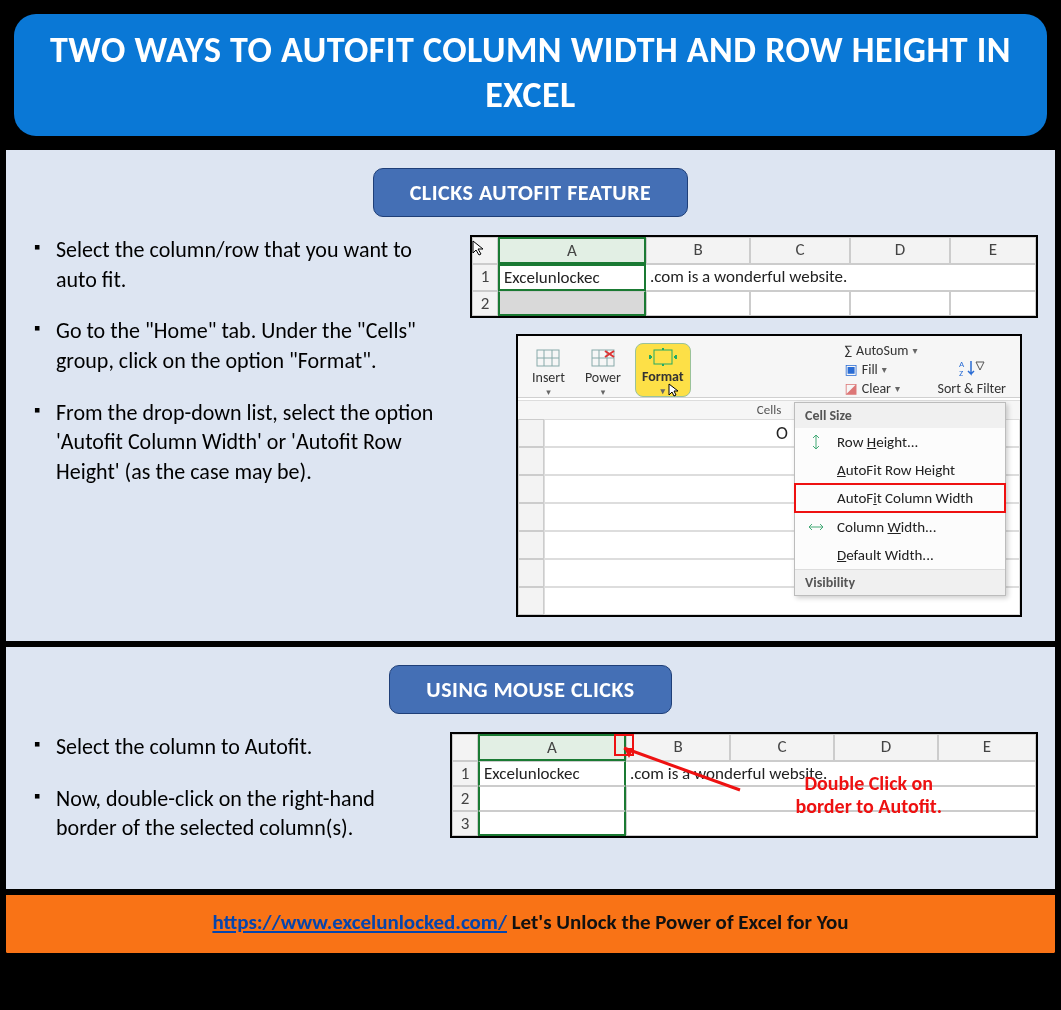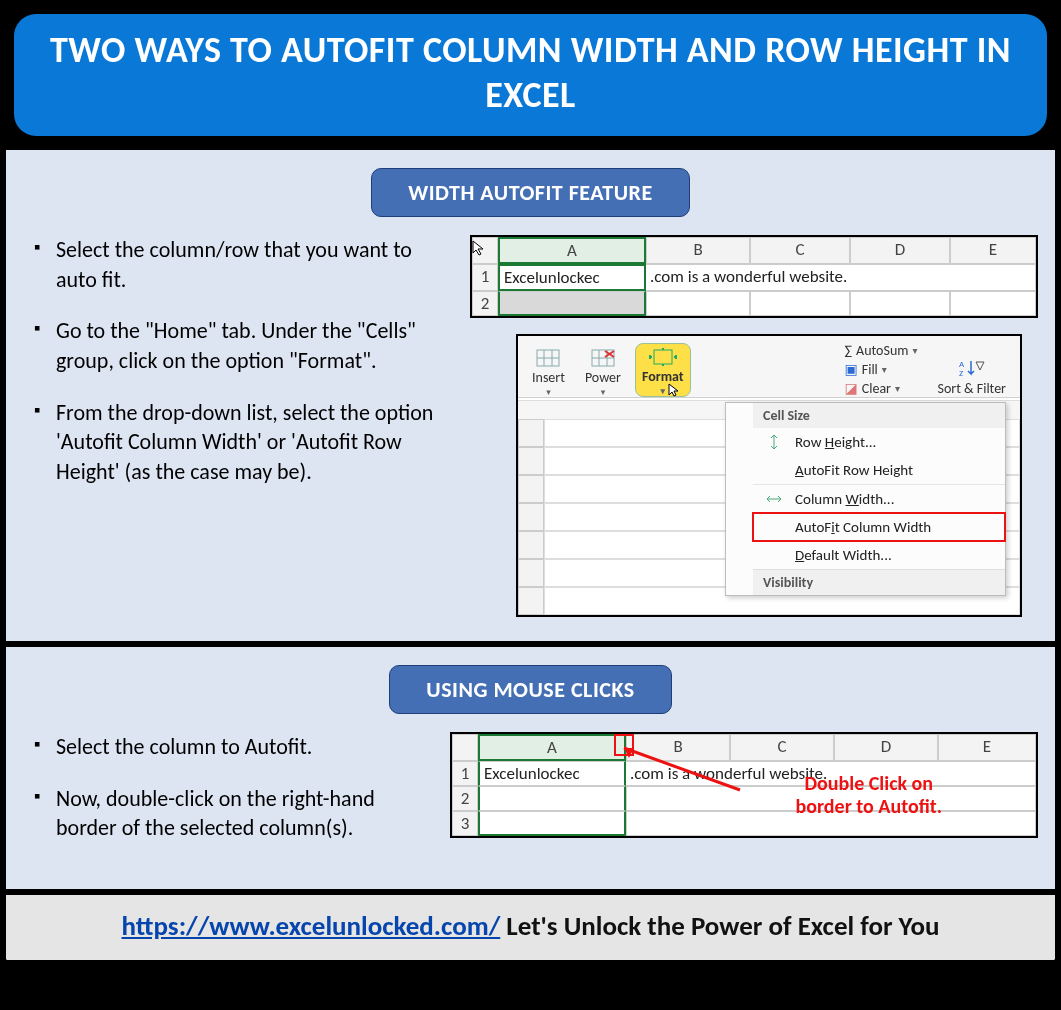--- a/index.html
+++ b/index.html
@@ -96,63 +96,62 @@
   .rside { margin-left:auto; display:flex; flex-direction:column; font-size:14px; color:#333; gap:2px; padding-right:6px;}
   .rside .ln { display:flex; align-items:center; gap:4px;}
   .sortbtn { display:flex; flex-direction:column; align-items:center; font-size:14px; color:#333; padding:0 6px;}
   .grp { text-align:center; font-size:13px; color:#555; margin-top:2px; border-top:1px solid #ddd; padding:1px 0 2px; background:#f6f6f6;}
   .sheet-row { display:flex; background:#fff; }
   .sheet-row .rowhdr2 { border:1px solid #ccc; width:26px; text-align:center; background:#f3f3f3;}
   .sheet-row .wcell { border:1px solid #ddd; flex:1; padding:2px 6px; }
   .menu {
     position:absolute; right:14px; top:66px;
     background:#fcfcfc; border:1px solid #bcbcbc;
-    width:281px; font-size:15px;
+    width:212px; font-size:15px;
     box-shadow: 2px 2px 5px rgba(0,0,0,.2);
-    padding-left: 27px;
   }
   .menu .mhd { background:#f0f0f0; padding:4px 10px; font-weight:600; color:#555; font-size:14px;}
   .menu .mi { display:flex; align-items:center; gap:10px; padding:5px 10px 5px 10px; }
   .menu .mi .mic { width:22px; display:flex; justify-content:center; color:#333;}
   .menu .mi.redbox { outline:2px solid #e11; outline-offset:-1px;}
   .menu .mi span u { text-decoration: underline; }
   
   .xls3 { width: 588px; }
   .xls3 .xls-grid { grid-template-columns: 26px 148px 104px 104px 104px 98px; }
   .xls3 .selA { background:#e2efe4; border:2px solid #1a7a33; text-align:center; position:relative;}
   .xls3 .bodyA { background:#fff; border-left:2px solid #1a7a33; border-right:2px solid #1a7a33;}
   .redsq { position:absolute; right:-10px; top:-2px; width:20px; height:22px; border:2px solid #e11;}
   .callout {
     position:absolute; right: 96px; top: 40px;
     color:#e11; font-weight:700; font-size:20px; text-align:center; line-height:1.15;
   }
   .arrow { position:absolute; left:162px; top:12px; }
   .xls3wrap { position:relative; }
   .footer {
-    background:#e5e5e5;
+    background:#f97316;
     text-align:center;
     padding: 14px 10px 18px;
-    font-size:27px; font-weight:700;
+    font-size:21px; font-weight:700;
     color:#111;
     margin:6px;
   }
   .footer a { color:#0645ad; text-decoration: underline; }
 </style>
 </head>
 <body>
 
 <div class="card">
 
   <div class="title-bar">
     <h1>TWO WAYS TO AUTOFIT COLUMN WIDTH AND ROW HEIGHT IN EXCEL</h1>
   </div>
 
   <div class="section">
     <div class="badge-wrap">
-      <div class="badge">WIDTH AUTOFIT FEATURE</div>
+      <div class="badge">CLICKS AUTOFIT FEATURE</div>
     </div>
     <div class="row">
       <div class="col-text">
         <ul class="steps">
           <li>Select the column/row that you want to auto fit.</li>
           <li>Go to the "Home" tab. Under the "Cells" group, click on the option "Format".</li>
           <li>From the drop-down list, select the option 'Autofit Column Width' or 'Autofit Row Height' (as the case may be).</li>
         </ul>
       </div>
       <div class="col-imgs">
@@ -290,31 +289,31 @@
                   <svg width="16" height="16">
                     <path d="M8 1 L8 15 M5 4 L8 1 L11 4 M5 12 L8 15 L11 12" stroke="#4a7" fill="none"></path>
                   </svg>
                 </div>
               <span>Row <u>H</u>eight...</span>
             </div>
             <div class="mi">
               <div class="mic"></div>
               <span><u>A</u>utoFit Row Height</span>
             </div>
+            <div class="mi redbox">
+              <div class="mic"></div>
+              <span>AutoF<u>i</u>t Column Width</span>
+            </div>
             <div class="mi" style="border-top:1px solid #e5e5e5;">
               <div class="mic">
                   <svg width="16" height="16">
                     <path d="M1 8 L15 8 M4 5 L1 8 L4 11 M12 5 L15 8 L12 11" stroke="#4a7" fill="none"></path>
                   </svg>
                 </div>
               <span>Column <u>W</u>idth...</span>
-            </div>
-            <div class="mi redbox">
-              <div class="mic"></div>
-              <span>AutoF<u>i</u>t Column Width</span>
             </div>
             <div class="mi">
               <div class="mic"></div>
               <span><u>D</u>efault Width...</span>
             </div>
             <div class="mhd" style="border-top:1px solid #ddd;">Visibility</div>
           </div>
         </div>
       </div>
     </div>

